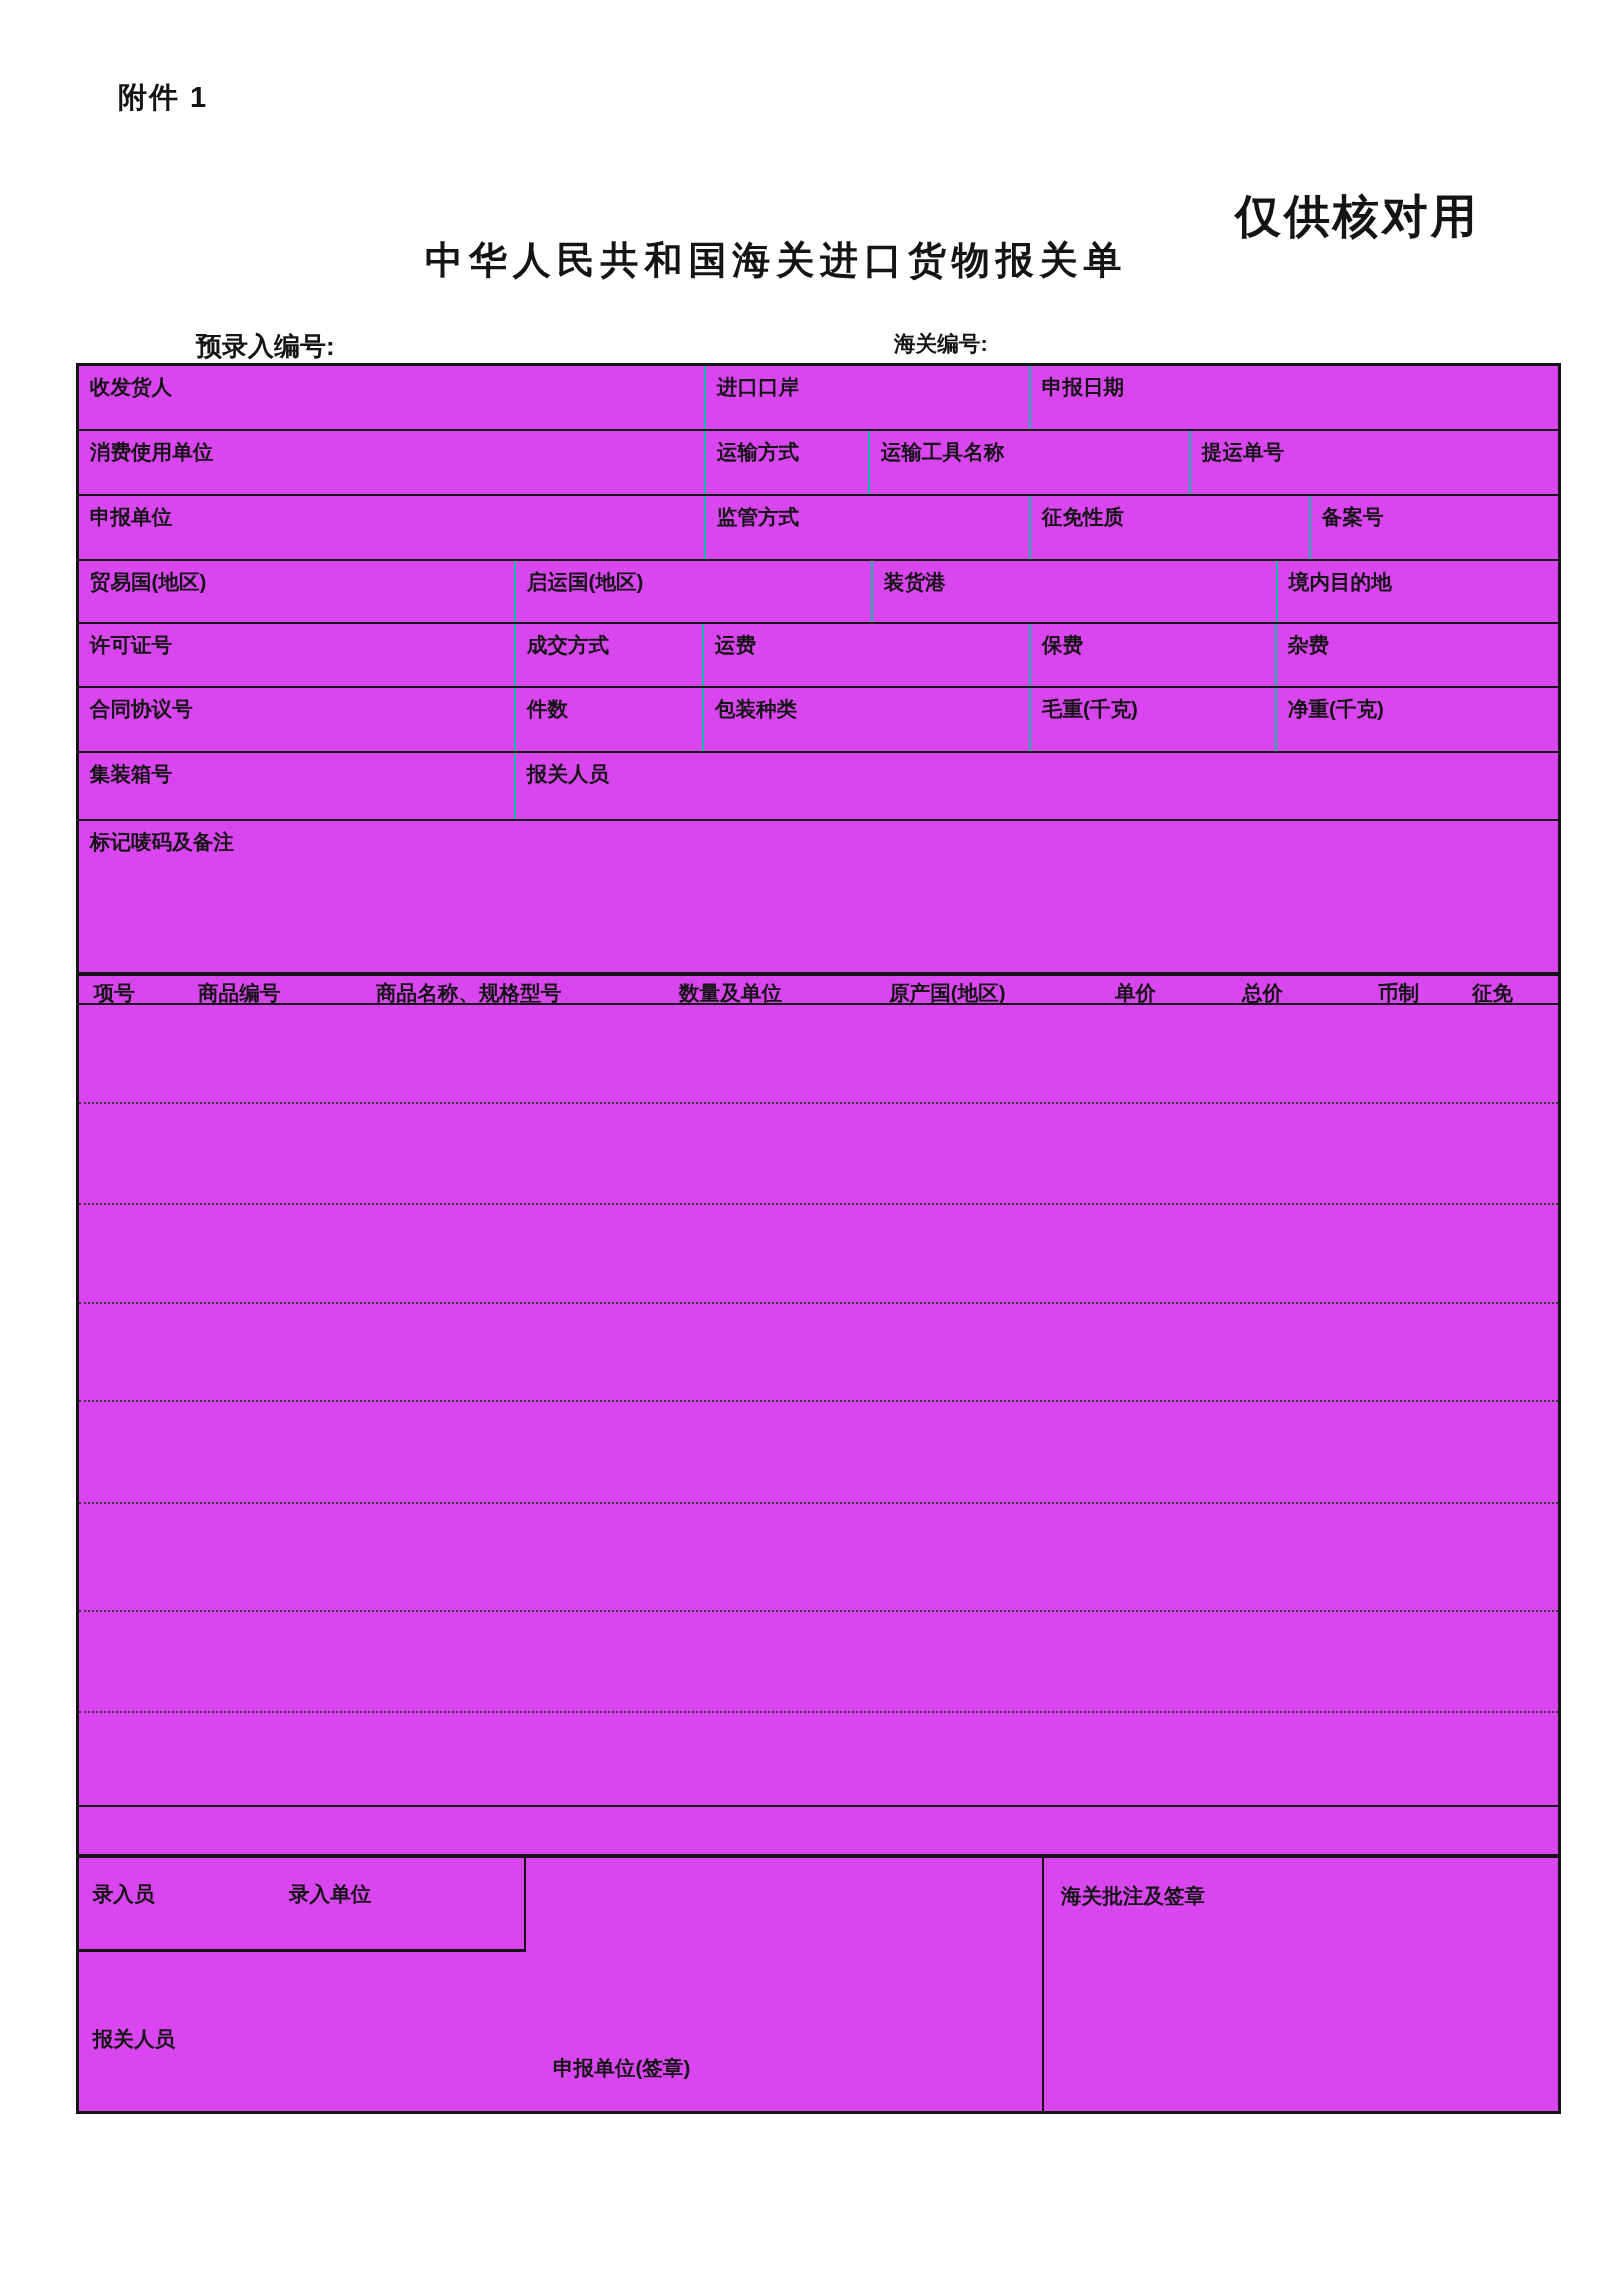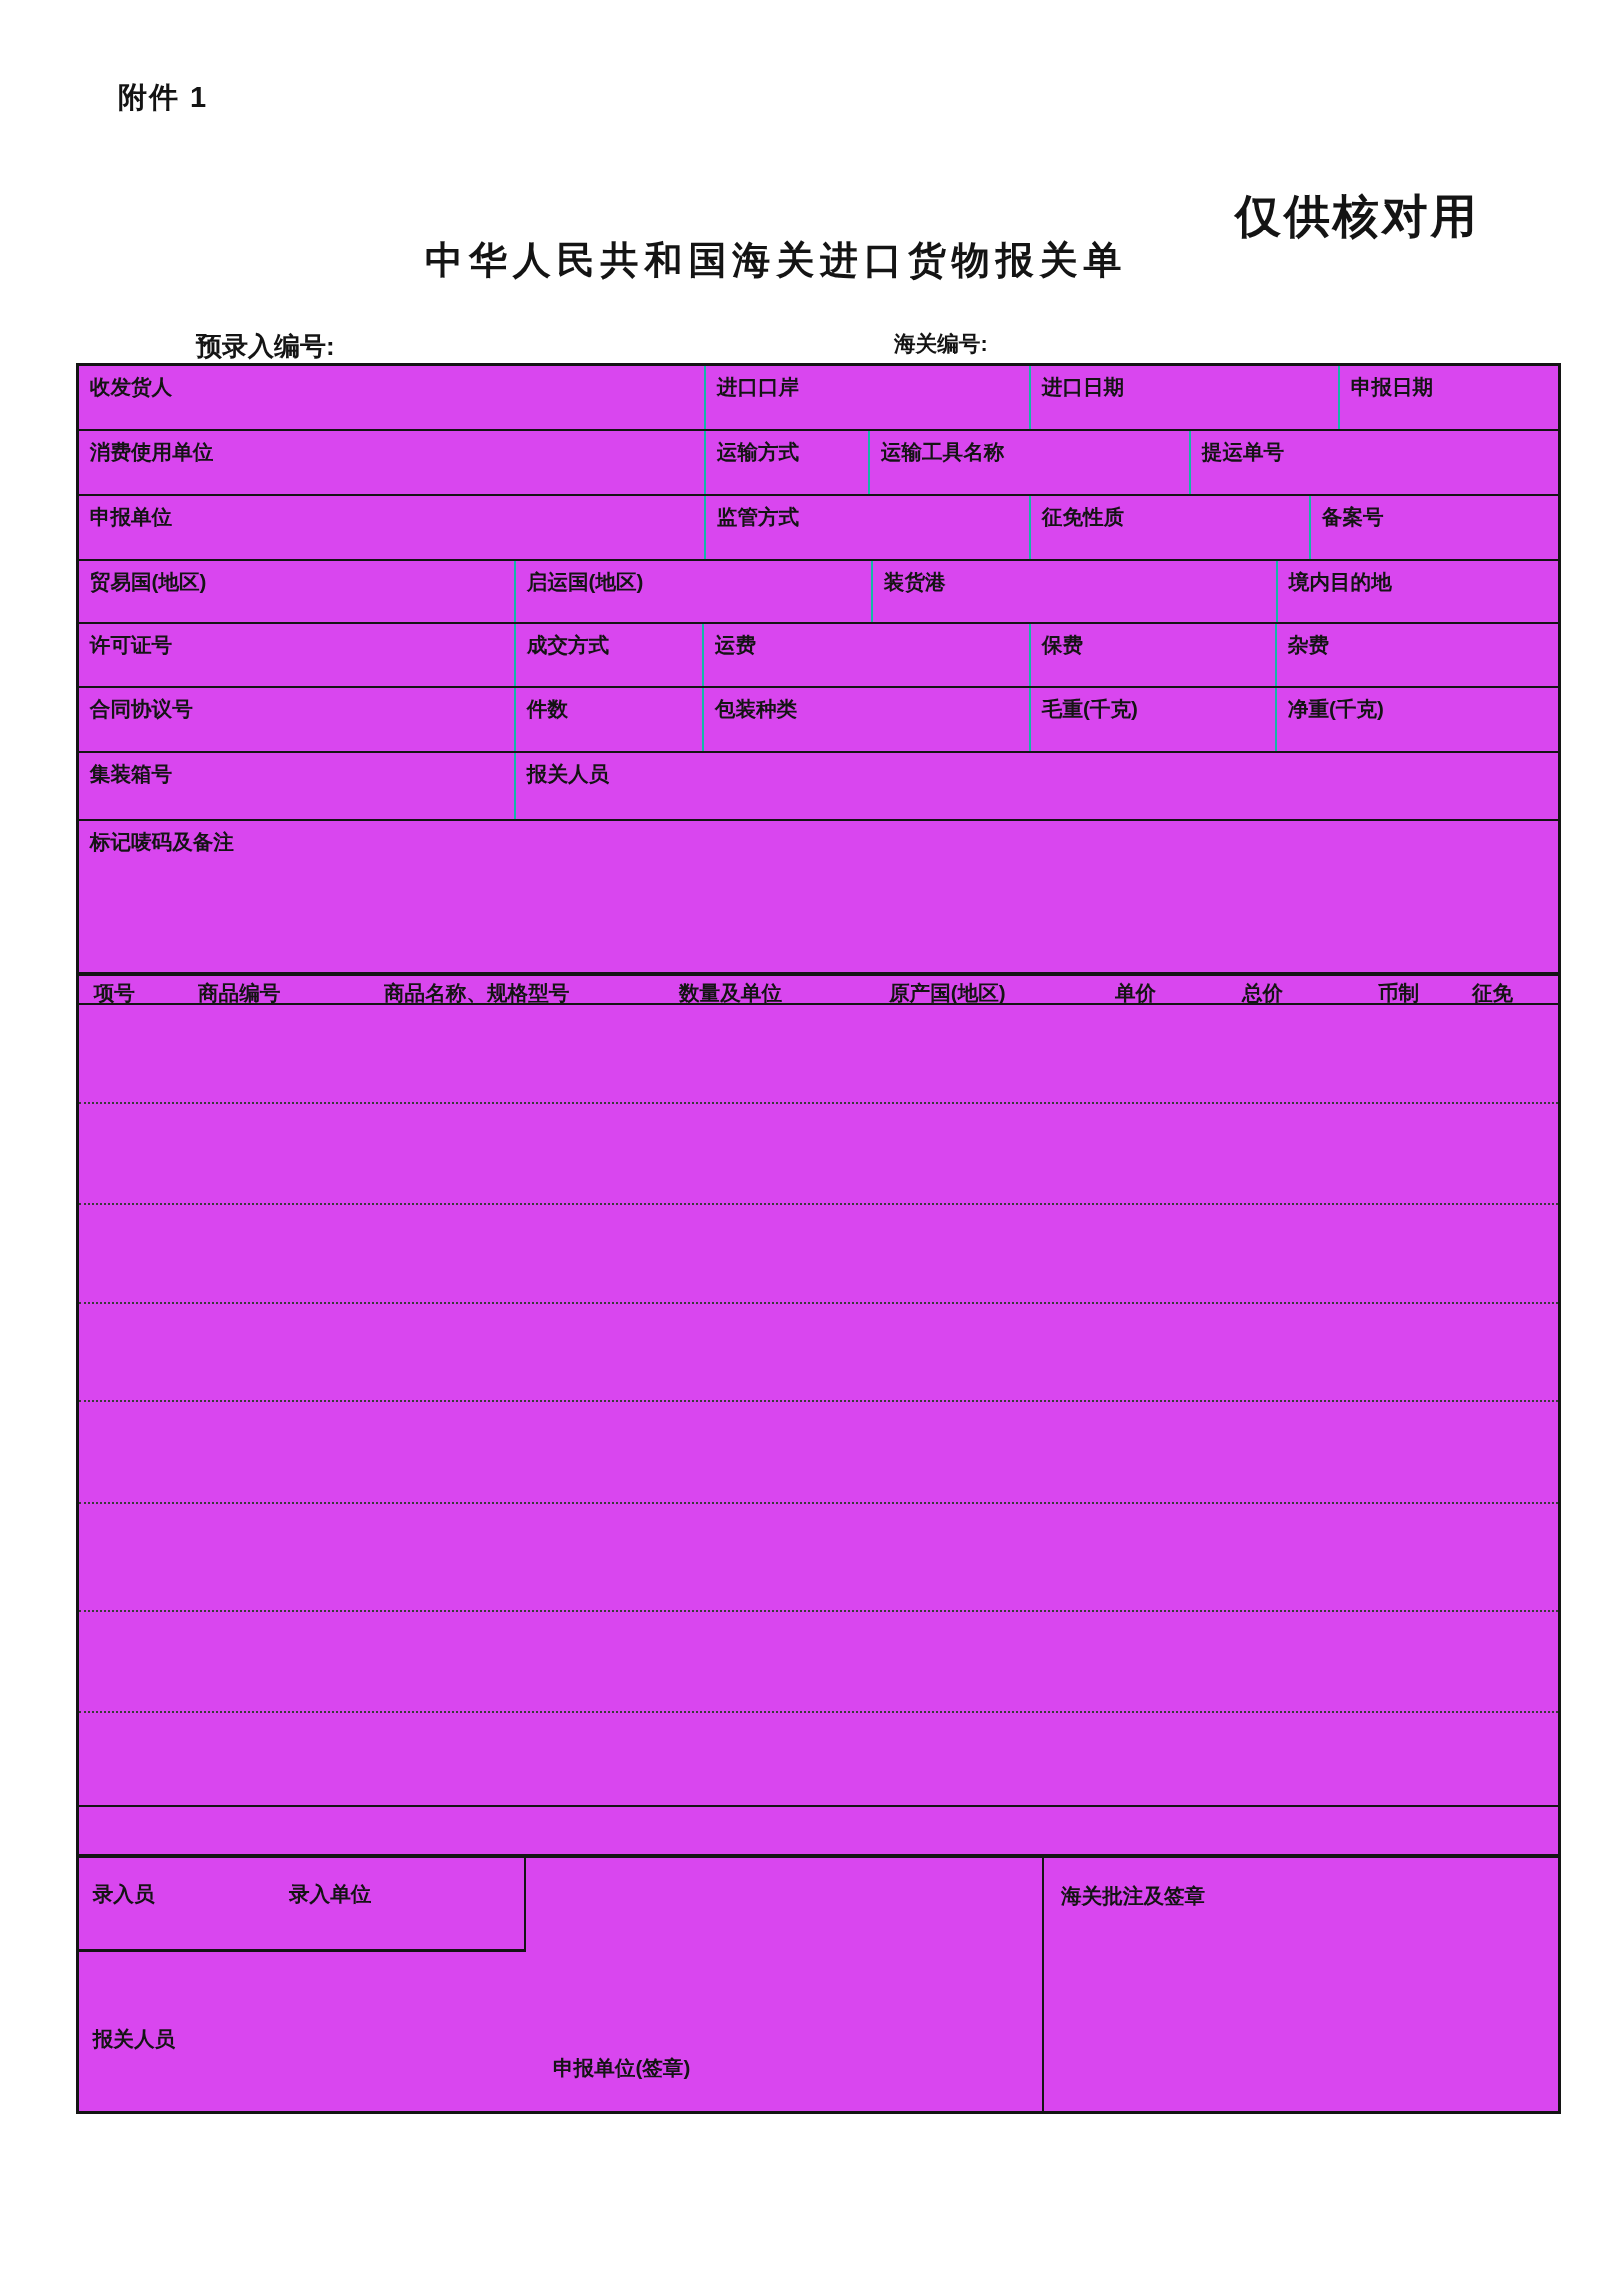--- a/index.html
+++ b/index.html
@@ -71,21 +71,20 @@
   <div class="abs stamp">仅供核对用</div>
   <div class="abs doc-title">中华人民共和国海关进口货物报关单</div>
   <div class="abs preentry">预录入编号:</div>
   <div class="abs customsno">海关编号:</div>
 
   <div class="form-box">
 
     <div class="row r66">
       <div class="cell" style="width:625px">收发货人</div>
       <div class="cell" style="width:325px">进口口岸</div>
-      <div class="cell" style="width:309px">进口日期</div>
       <div class="cell grow">申报日期</div>
     </div>
 
     <div class="row r66">
       <div class="cell" style="width:625px">消费使用单位</div>
       <div class="cell" style="width:164px">运输方式</div>
       <div class="cell" style="width:321px">运输工具名称</div>
       <div class="cell grow">提运单号</div>
     </div>
 
@@ -124,21 +123,21 @@
       <div class="cell grow">报关人员</div>
     </div>
 
     <div class="row r158">
       <div class="cell grow">标记唛码及备注</div>
     </div>
 
     <div class="goods-header">
       <span style="left:14.7px">项号</span>
       <span style="left:119px">商品编号</span>
-      <span style="left:305px">商品名称、规格型号</span>
+      <span style="left:297px">商品名称、规格型号</span>
       <span style="left:600px">数量及单位</span>
       <span style="left:810px">原产国(地区)</span>
       <span style="left:1036px">单价</span>
       <span style="left:1163px">总价</span>
       <span style="left:1299px">币制</span>
       <span style="left:1393px">征免</span>
     </div>
 
     <div class="goods-body">
       <div class="dotline" style="top:97px"></div>

